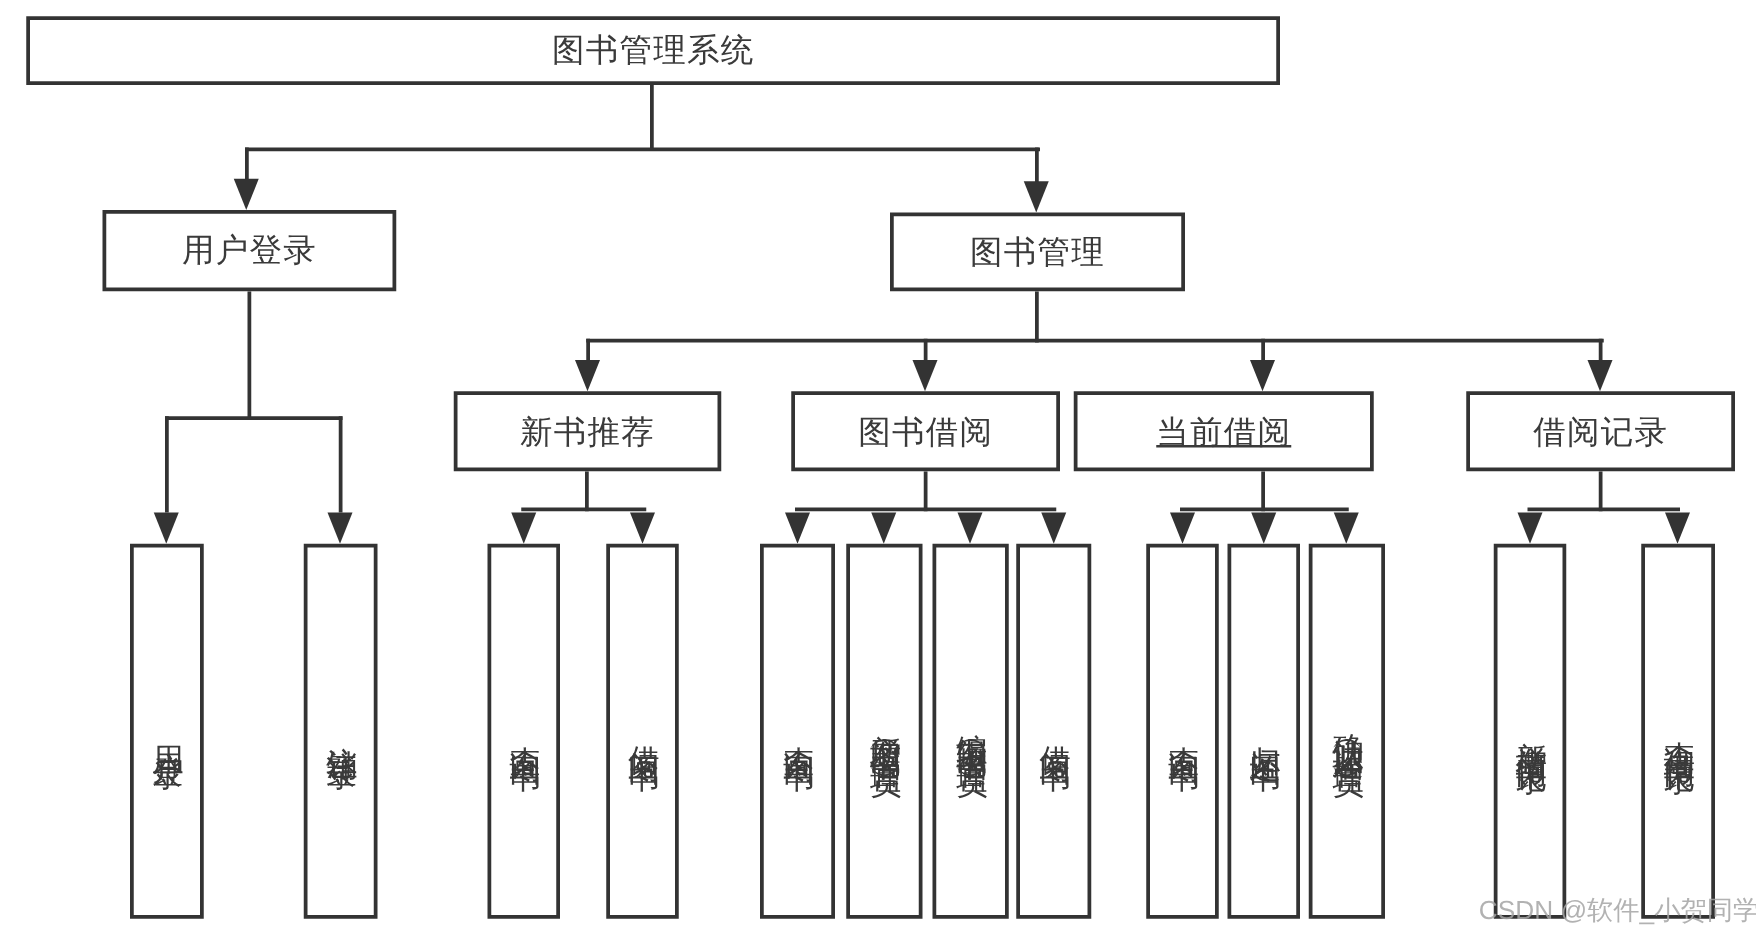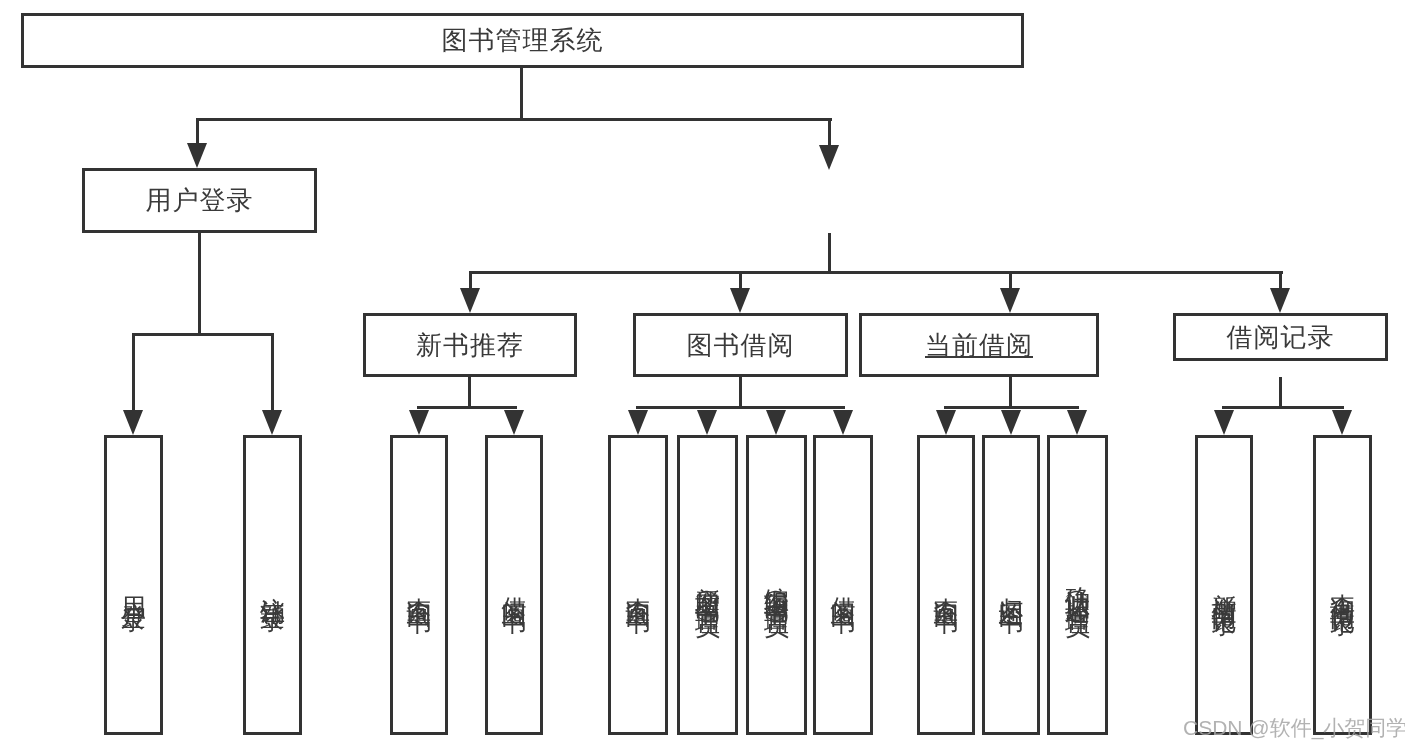--- a/index.html
+++ b/index.html
@@ -29,25 +29,26 @@
   }
 </style>
 </head>
 <body>
 
 <div class="canvas">
 
   <div class="box hbox" style="left:21px; top:13px; width:1003px; height:55px;">图书管理系统</div>
 
   <div class="box hbox" style="left:82px; top:168px; width:235px; height:65px;">用户登录</div>
+  <div class="box hbox" style="left:712px; top:170px; width:236px; height:63px;">图书管理</div>
 
   <div class="box hbox" style="left:633px; top:313px; width:215px; height:64px;">图书借阅</div>
   <div class="box hbox" style="left:363px; top:313px; width:214px; height:64px;">新书推荐</div>
   <div class="box hbox" style="left:859px; top:313px; width:240px; height:64px;text-decoration:underline;">当前借阅</div>
-  <div class="box hbox" style="left:1173px; top:313px; width:215px; height:48px;">借阅记录</div>
+  <div class="box hbox" style="left:1173px; top:313px; width:215px; height:64px;">借阅记录</div>
 
   <div class="box vbox" style="left:104px; top:435px; width:59px; height:300px;">
     <span class="vtext">用户登录</span>
   </div>
   <div class="box vbox" style="left:243px; top:435px; width:59px; height:300px;">
     <span class="vtext">注销登录</span>
   </div>
 
   <div class="box vbox" style="left:390px; top:435px; width:58px; height:300px;">
     <span class="vtext">查询图书</span>

